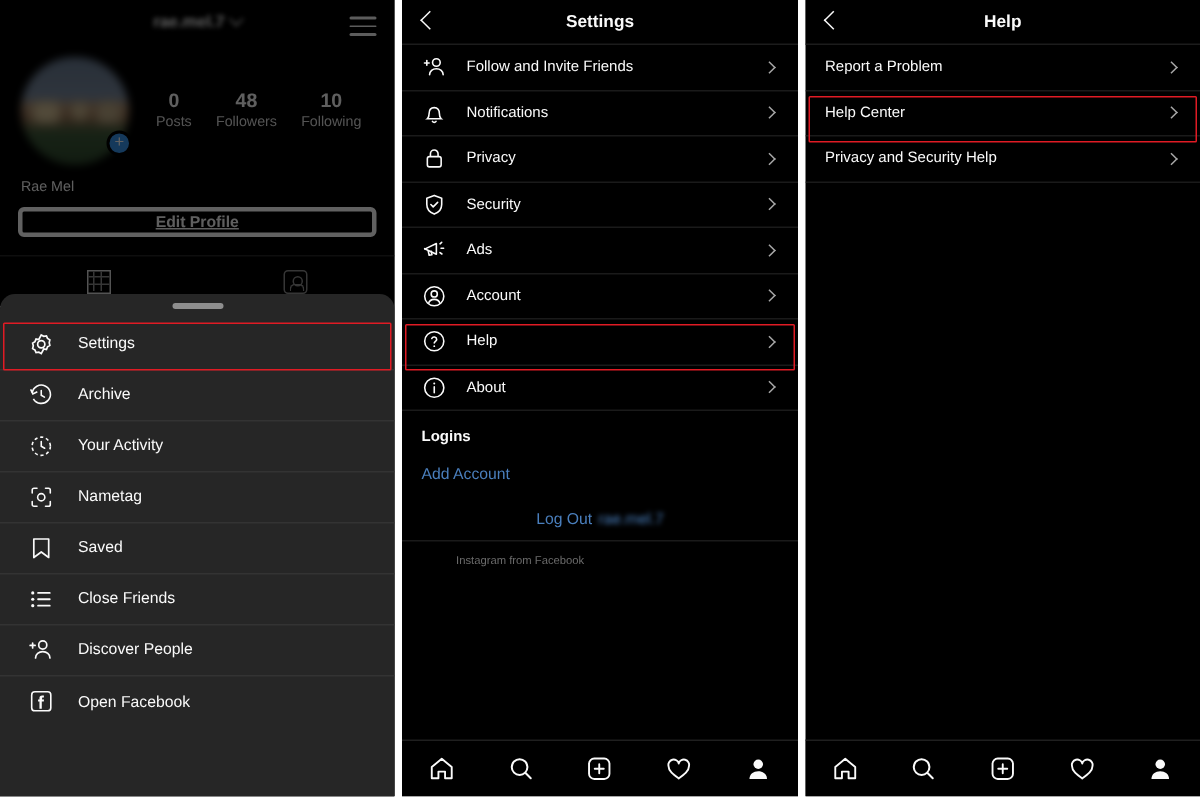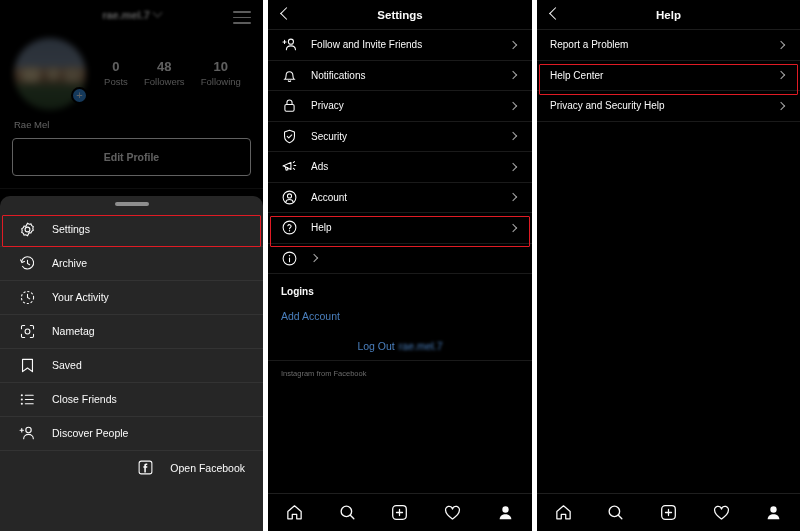--- a/index.html
+++ b/index.html
@@ -62,23 +62,23 @@
   .avatar-plus {
     position:absolute; right:-2px; bottom: 6px; width:17px; height:17px; border-radius:50%;
     background:#3897f0; border:2px solid #000; color:#fff; font-size:11px; line-height:13px; text-align:center;
   }
   .stats { display:flex; flex:1; justify-content:space-around; padding-left: 10px; }
   .stat { text-align:center; }
   .stat-num { font-size: 13px; color:#fafafa; font-weight:600; line-height:16px; }
   .stat-lbl { font-size: 9.5px; color:#dbdbdb; line-height:14px; }
   .prof-name { font-size: 9.5px; color: #fafafa; font-weight:400; padding: 9px 14px 0 14px; }
   .edit-btn {
-    margin: 8px 12px 0 12px; height: 38px; border:1px solid #ffffff; border-radius:4px;
+    margin: 8px 12px 0 12px; height: 20px; border:3px solid #ffffff; border-radius:4px;
     display:flex; align-items:center; justify-content:center;
-    font-size: 10.5px; color:#fafafa; font-weight:600;
+    font-size: 10.5px; color:#fafafa; font-weight:600;text-decoration:underline;
   }
   .tabs-row { display:flex; margin-top: 12px; border-top:1px solid #262626; }
   .tabcell { flex:1; height: 34px; display:flex; align-items:center; justify-content:center; }
   .tabcell.active { border-bottom: 1.5px solid #ffffff; }
   .grid-ico { width:16px; height:16px; display:grid; grid-template-columns: repeat(3,1fr); grid-template-rows:repeat(3,1fr); border:1.3px solid #dbdbdb; }
   .grid-ico span { border-right:1px solid #8e8e8e; border-bottom:1px solid #8e8e8e; }
   .grid-ico span:nth-child(3n) { border-right:none; }
   .grid-ico span:nth-child(n+7) { border-bottom:none; }
   .tagged-ico { width:16px; height:16px; border:1.3px solid #8e8e8e; border-radius:3px; position:relative; }
   .tagged-ico::before { content:""; position:absolute; left:5px; top:2.5px; width:5px; height:5px; border-radius:50%; border:1.2px solid #8e8e8e; }
@@ -91,21 +91,21 @@
     background: #262626; z-index: 10;
     border-radius: 10px 10px 0 0;
   }
   .sheet-grab { width: 34px; height:3.5px; border-radius:2px; background:#8e8e8e; margin: 6px auto 4px auto; }
   .sheet-list { padding-top: 3px; }
   .sheet-item {
     height: 34px; display:flex; align-items:center; gap:16px; padding: 0 18px;
     border-bottom: 1px solid #333333;
     color: #fafafa; font-size: 10.5px;
   }
-  .sheet-item:last-child { border-bottom: none; justify-content: flex-end; }
+  .sheet-item:last-child { border-bottom: none; }
   .sheet-item .ic { width:18px; height:18px; flex:0 0 auto; display:flex; align-items:center; justify-content:center; }
   .hl-settings {
     position:absolute; left:2px; top: 19px; width: 259px; height: 32px;
     border: 1.6px solid #e01b24; z-index: 12; pointer-events:none; border-radius:1px;
   }
 
   
   .navbar {
     height: 30px; display:flex; align-items:center; justify-content:center;
     position:relative; background:#000; border-bottom:1px solid #1c1c1c;
@@ -124,21 +124,21 @@
   .row .ic { width:17px; height:17px; flex:0 0 auto; display:flex; align-items:center; justify-content:center; }
   .row .lbl { flex:1; }
   .row .arr {
     width: 6px; height: 6px; border-right: 1.4px solid #a8a8a8; border-top:1.4px solid #a8a8a8;
     transform: rotate(45deg); margin-right: 3px;
   }
   .section-head { padding: 12px 25px 4px 13px; font-size: 10px; color:#fafafa; font-weight:700; }
   .link-row { height: 30px; display:flex; align-items:center; padding: 0 13px; font-size: 10.5px; color:#4a7fbd; }
   .link-row.logout { border-bottom:1px solid #1a1a1a;justify-content:center; }
   .blurtext { filter: blur(1.6px); margin-left:4px; color:#4a7fbd; }
-  .footnote { padding: 8px 13px; font-size: 7.5px; color:#6b6b6b; }
+  .footnote { padding: 8px 13px; font-size: 7.5px; color:#6b6b6b;margin-left:23px; }
   .hl-box { position:absolute; border: 1.5px solid #e01b24; pointer-events:none; z-index:9; border-radius:1px; }
 
   
   .tabbar {
     position:absolute; left:0; right:0; bottom:0; height: 38px;
     background:#000; border-top:1px solid #1f1f1f;
     display:flex; align-items:center; justify-content:space-around;
   }
   .tabbar .tb { width: 20px; height: 20px; display:flex; align-items:center; justify-content:center; }
 
@@ -403,20 +403,21 @@
       </div>
 
       <div class="row">
         <span class="ic">
           <svg width="17" height="17" viewBox="0 0 24 24" fill="none" stroke="#fafafa" stroke-width="1.5" stroke-linecap="round">
             <circle cx="12" cy="12" r="9"></circle>
             <path d="M12 11.2v5.4"></path>
             <circle cx="12" cy="8" r="0.95" fill="#fafafa" stroke="none"></circle>
           </svg>
         </span>
+        <span class="lbl">About</span>
         <span class="arr"></span>
       </div>
     </div>
 
     <div class="section-head">Logins</div>
     <div class="link-row">Add Account</div>
     <div class="link-row logout">
       <span>Log Out</span>
       <span class="blurtext">rae.mel.7</span>
     </div>

